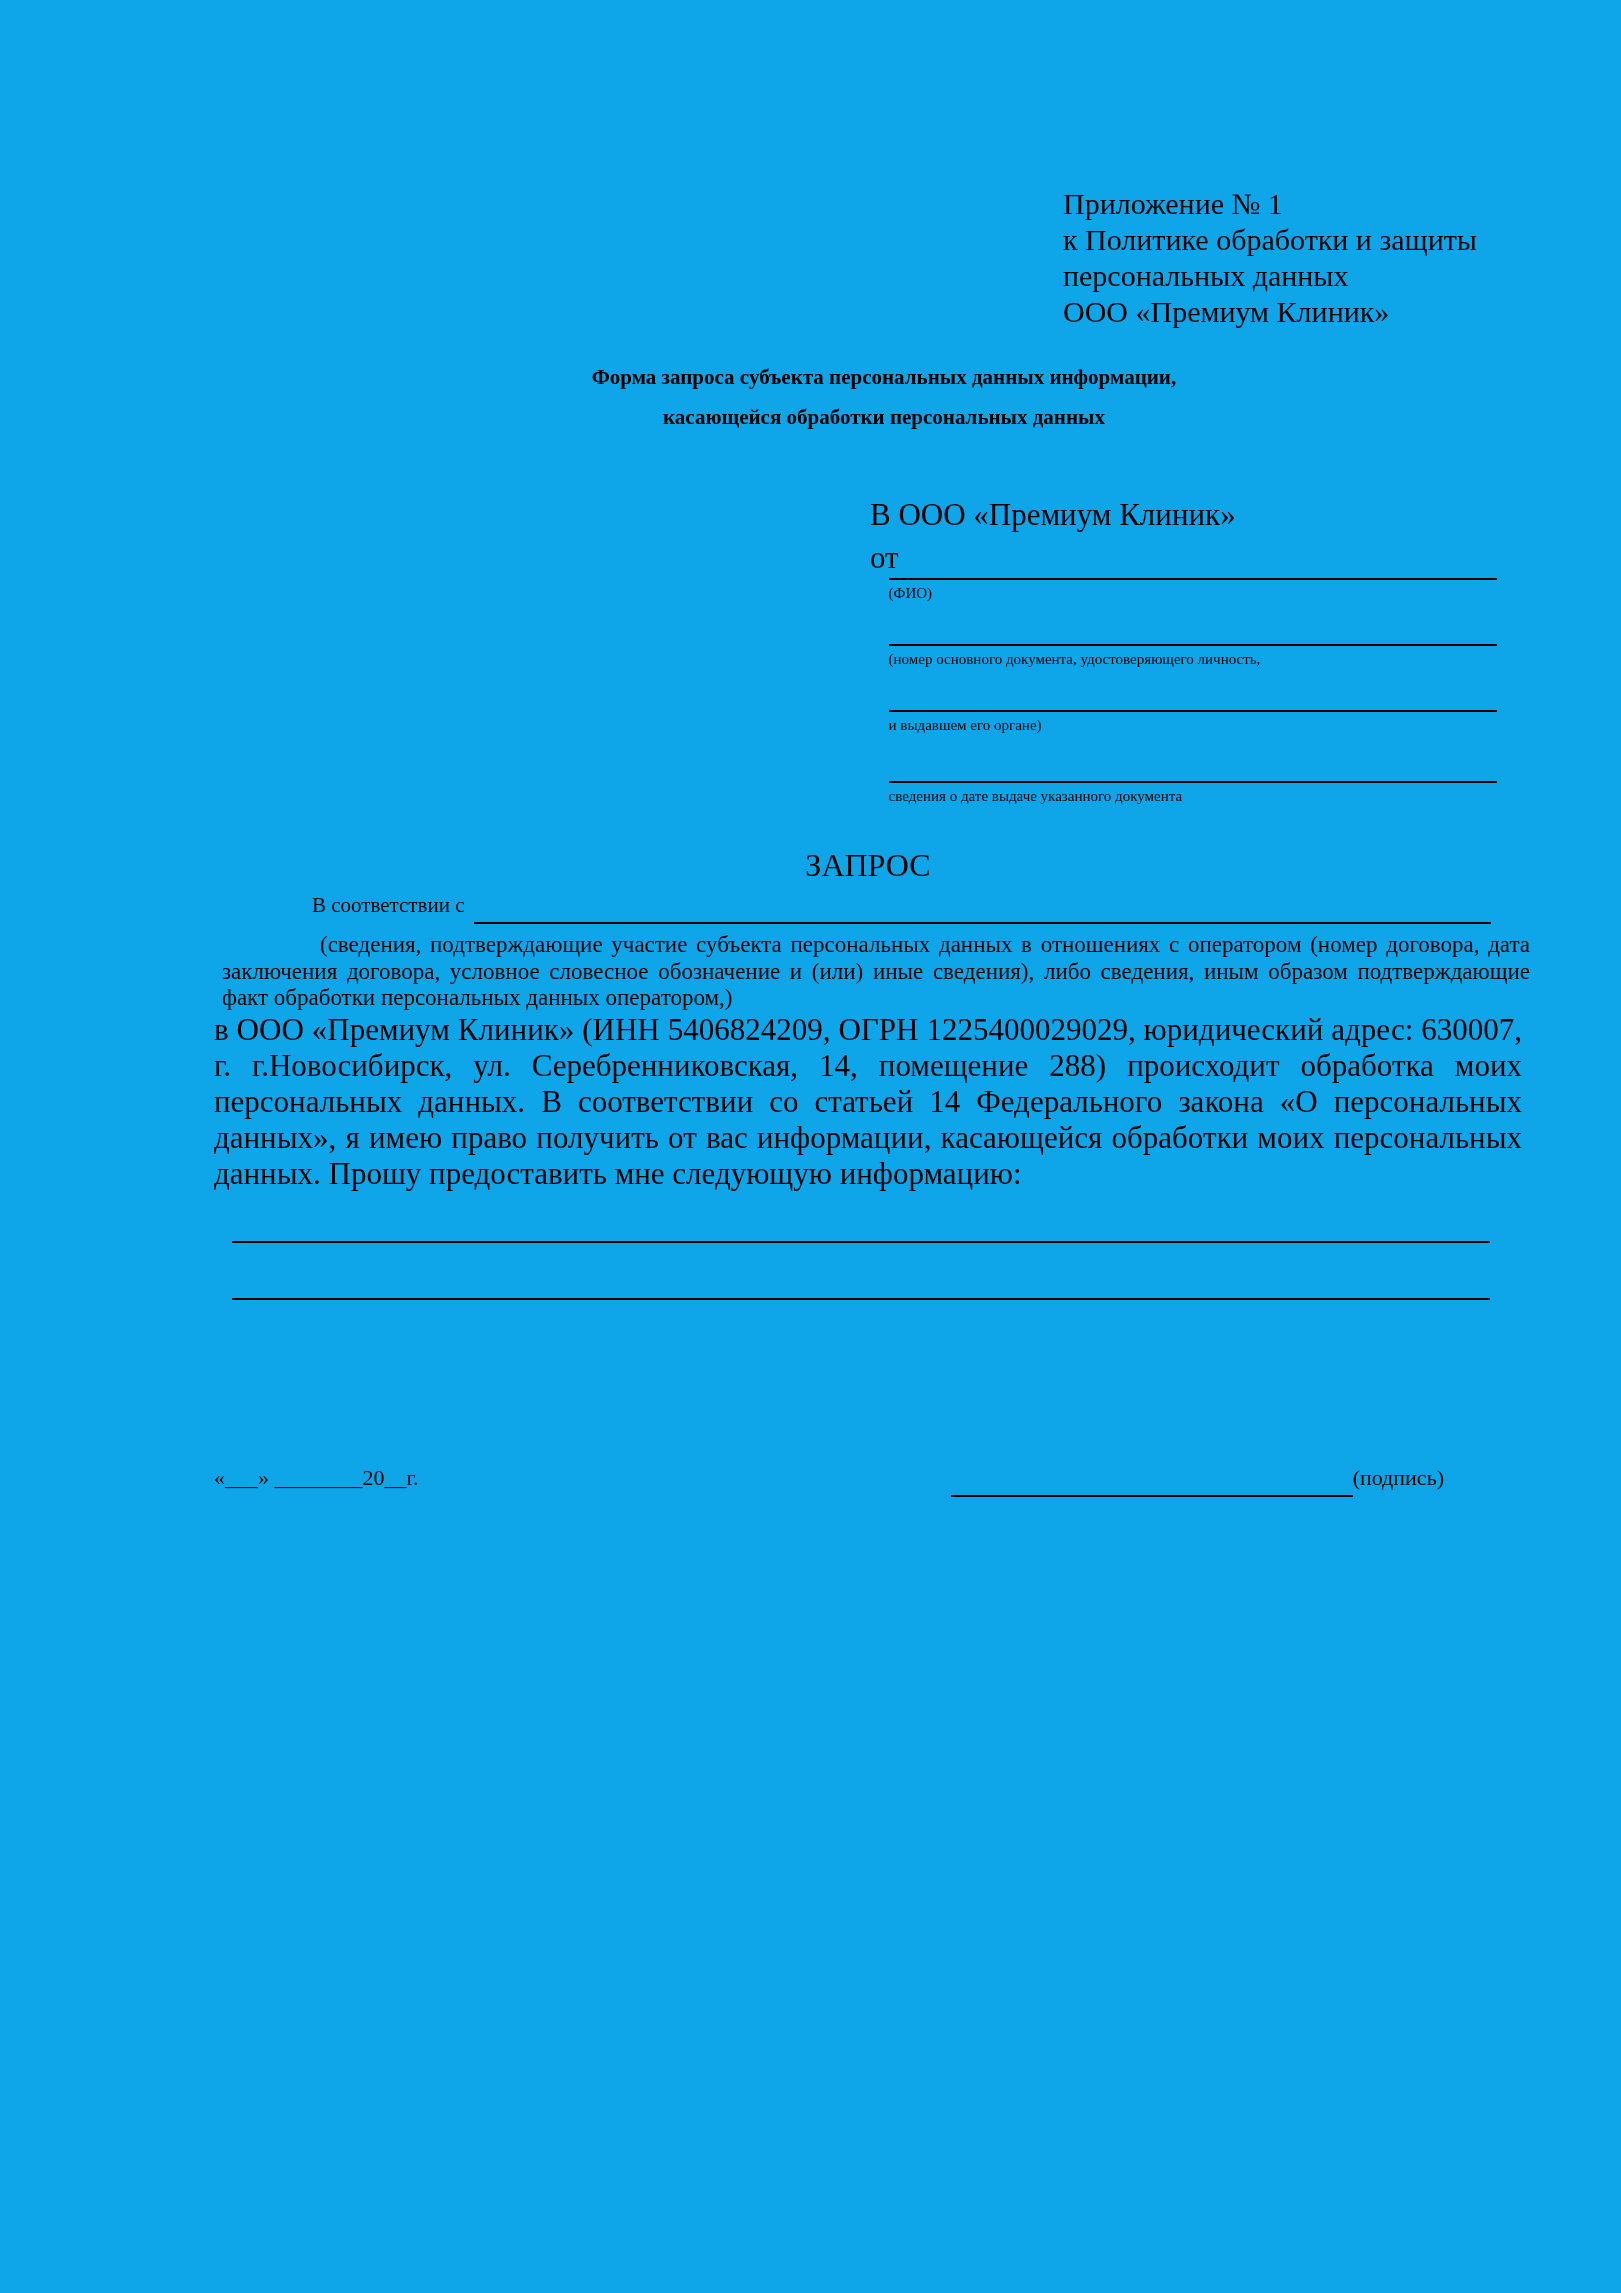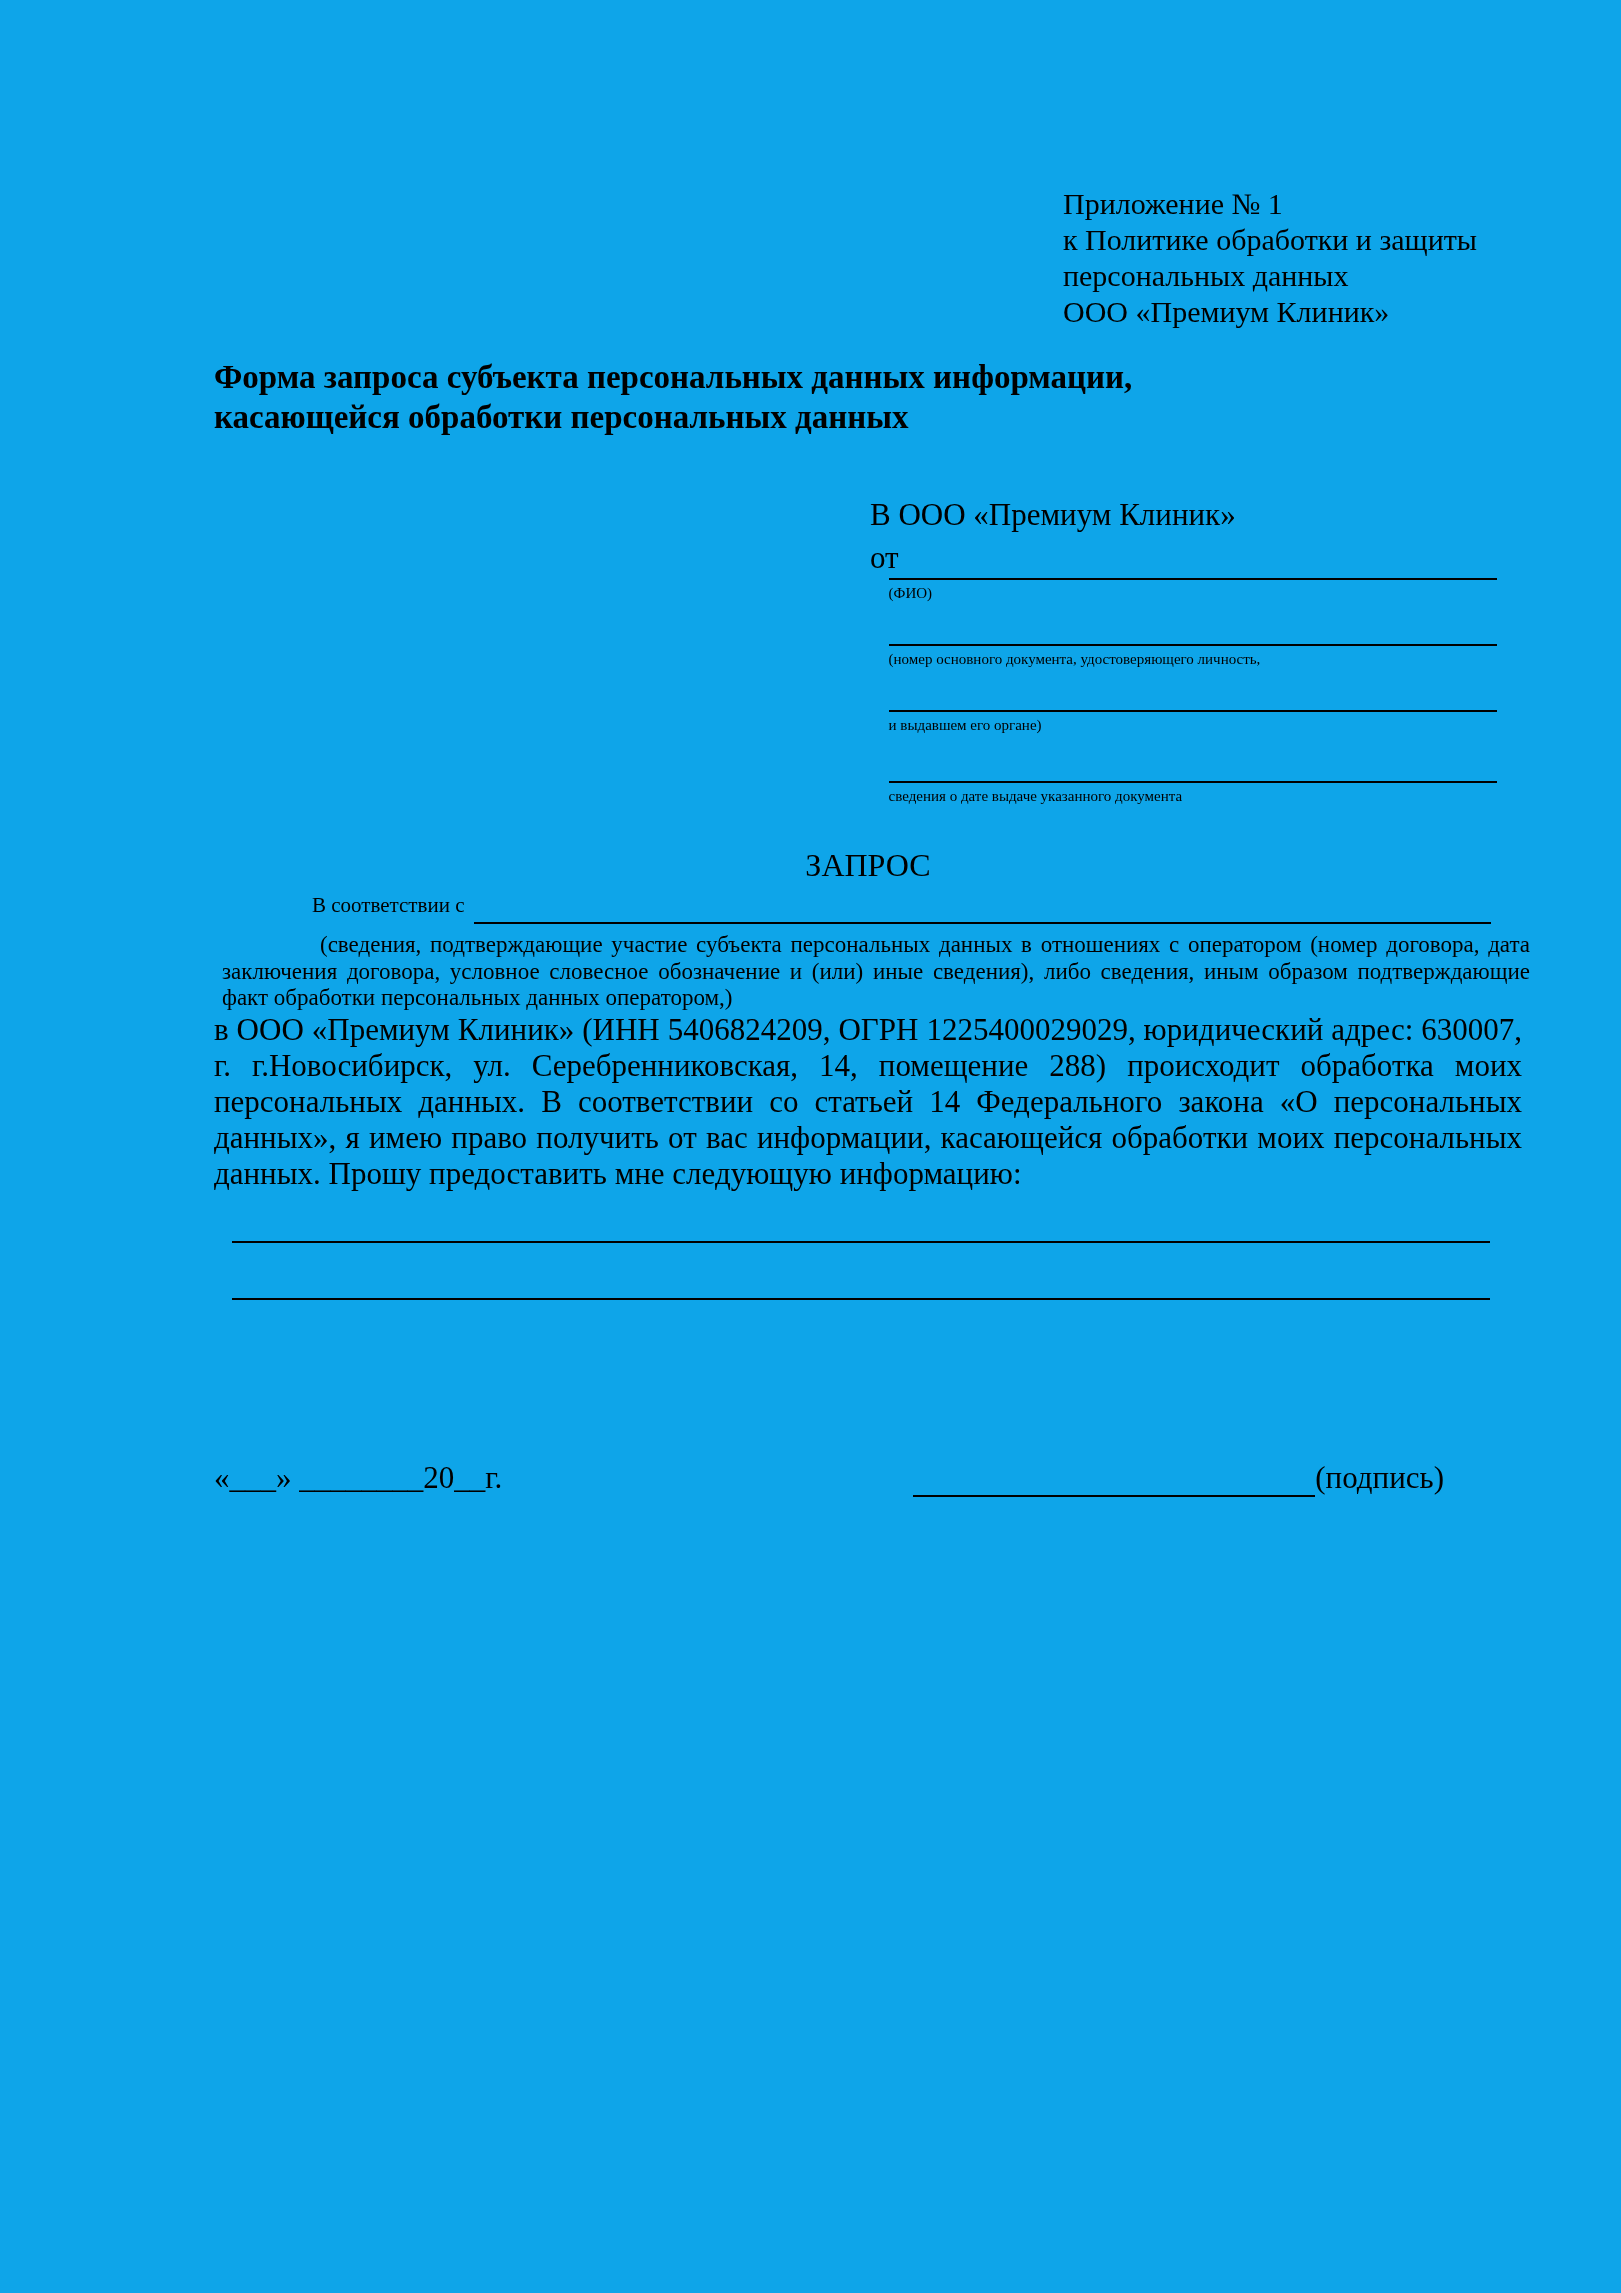--- a/index.html
+++ b/index.html
@@ -23,26 +23,26 @@
     left: 1063px;
     top: 186px;
     width: 451px;
     font-size: 30px;
     line-height: 36px;
   }
 
   
   .doc-title {
     position: absolute;
-    left: 214px;
+    left: 230px;
     top: 357px;
     width: 1308px;
-    text-align: left;
+    text-align: center;
     font-weight: bold;
-    font-size: 33px;
+    font-size: 21px;
     line-height: 40px;
   }
 
   
   .addressee {
     position: absolute;
     left: 870px;
     top: 493px;
     width: 626px;
     font-size: 31px;
@@ -157,21 +157,21 @@
 
   
   .footer-row {
     position: absolute;
     left: 214px;
     top: 1458px;
     width: 1308px;
     display: flex;
     justify-content: space-between;
     align-items: flex-end;
-    font-size: 31px;
+    font-size: 22px;
     line-height: 39px;
   }
   .date-field { white-space: nowrap; }
   .signature-group {
     display: flex;
     align-items: flex-end;
     margin-right: 78px;
   }
   .signature-rule {
     display: inline-block;

